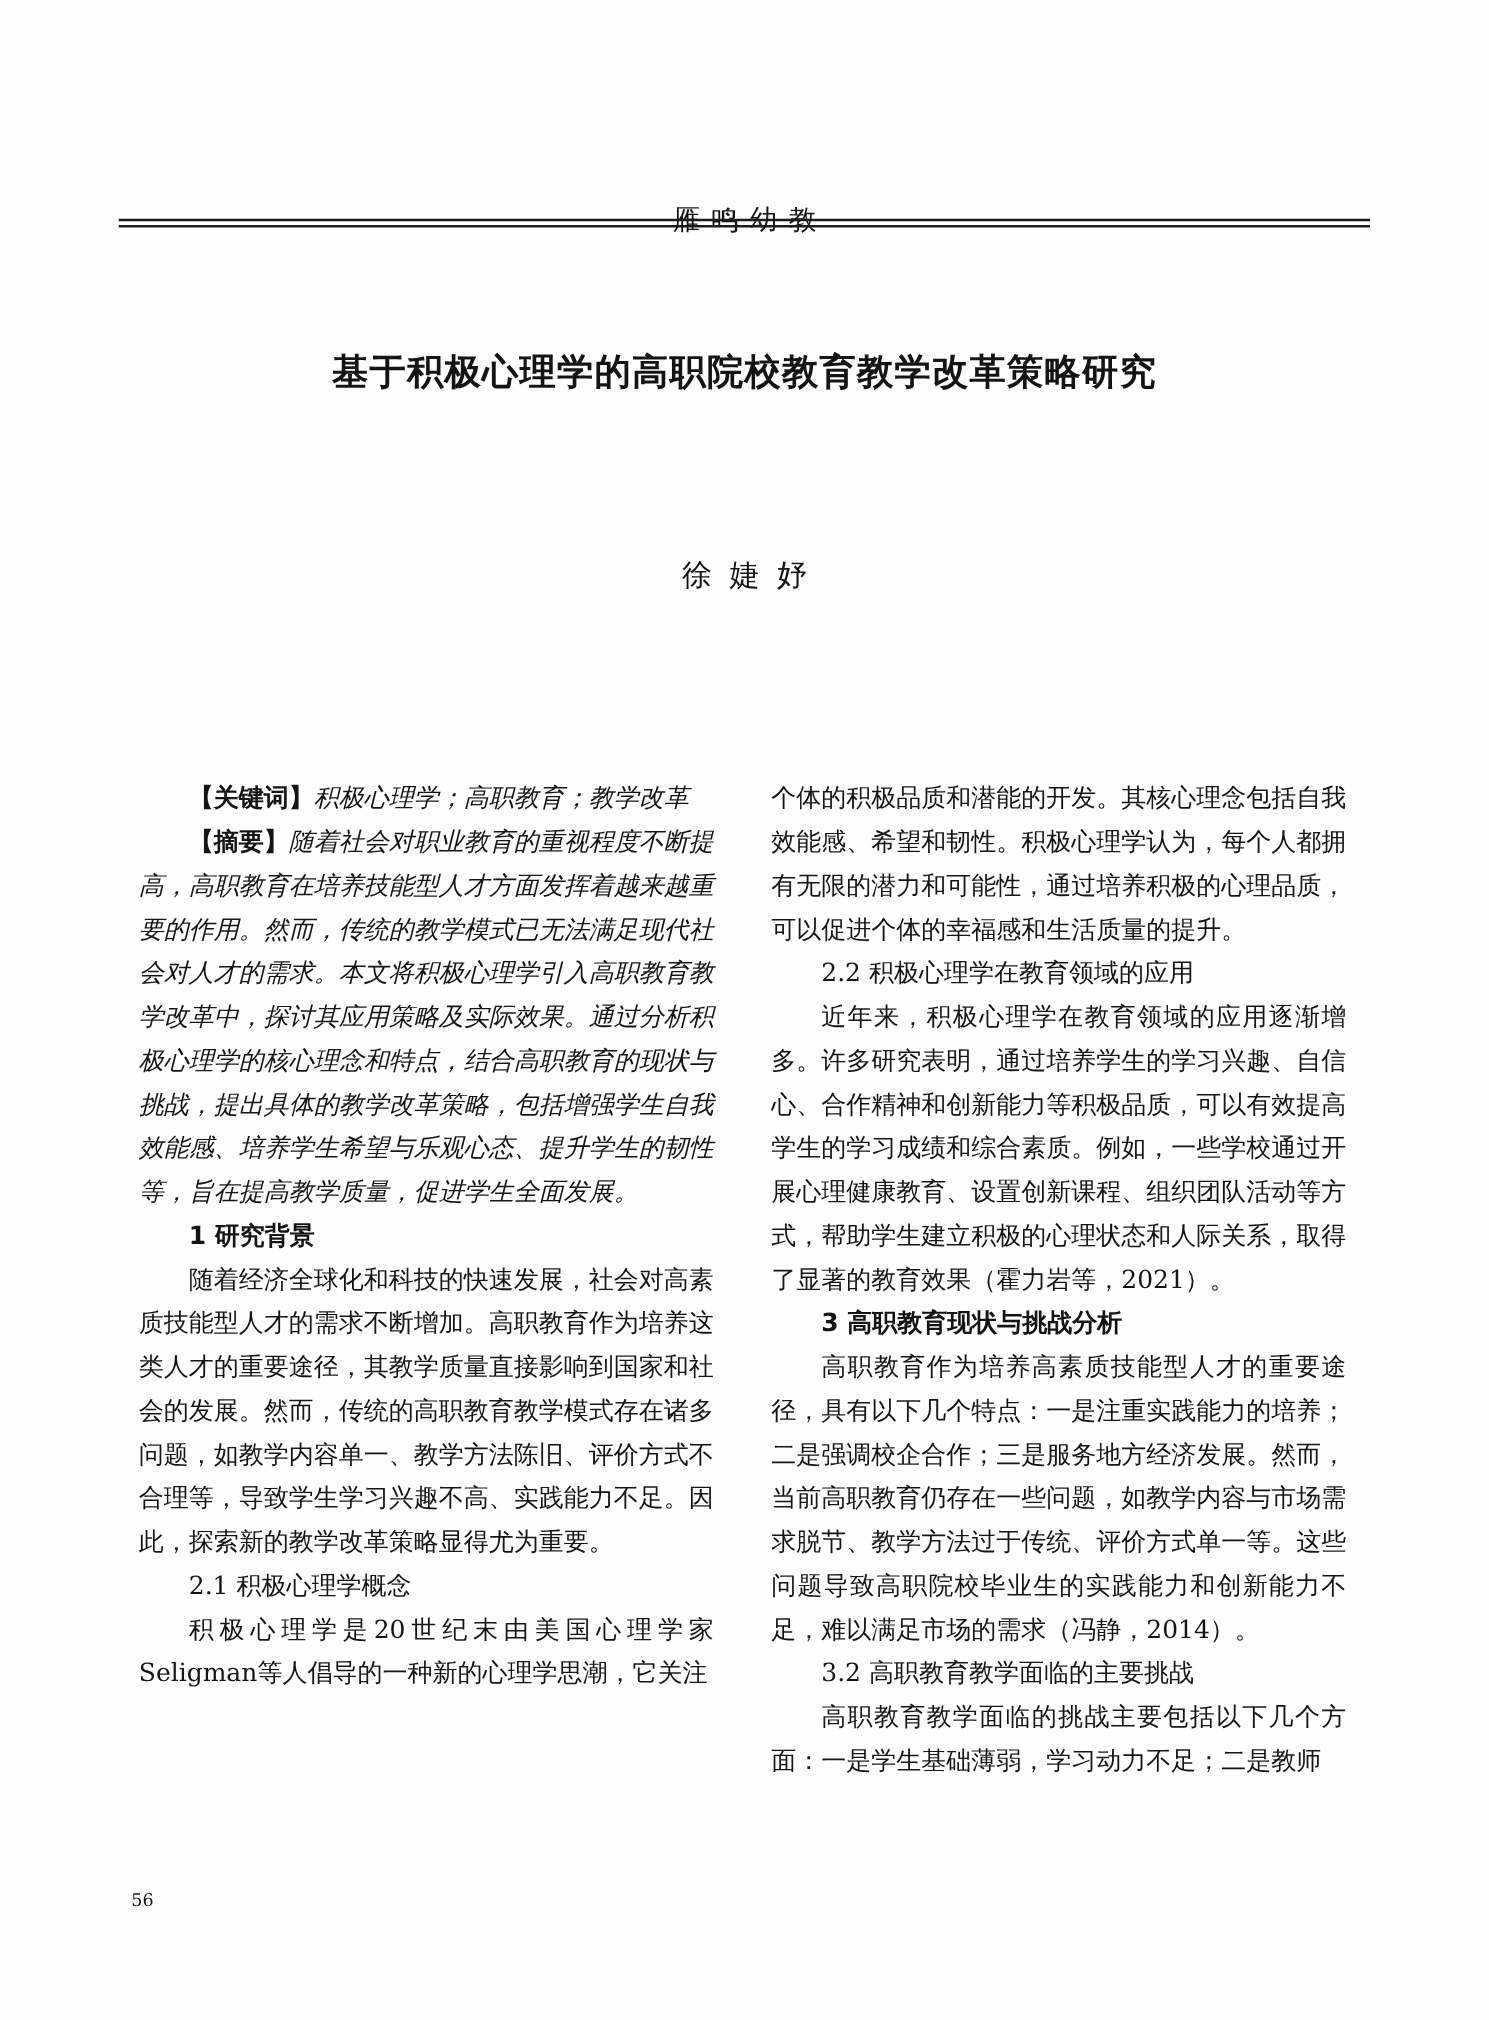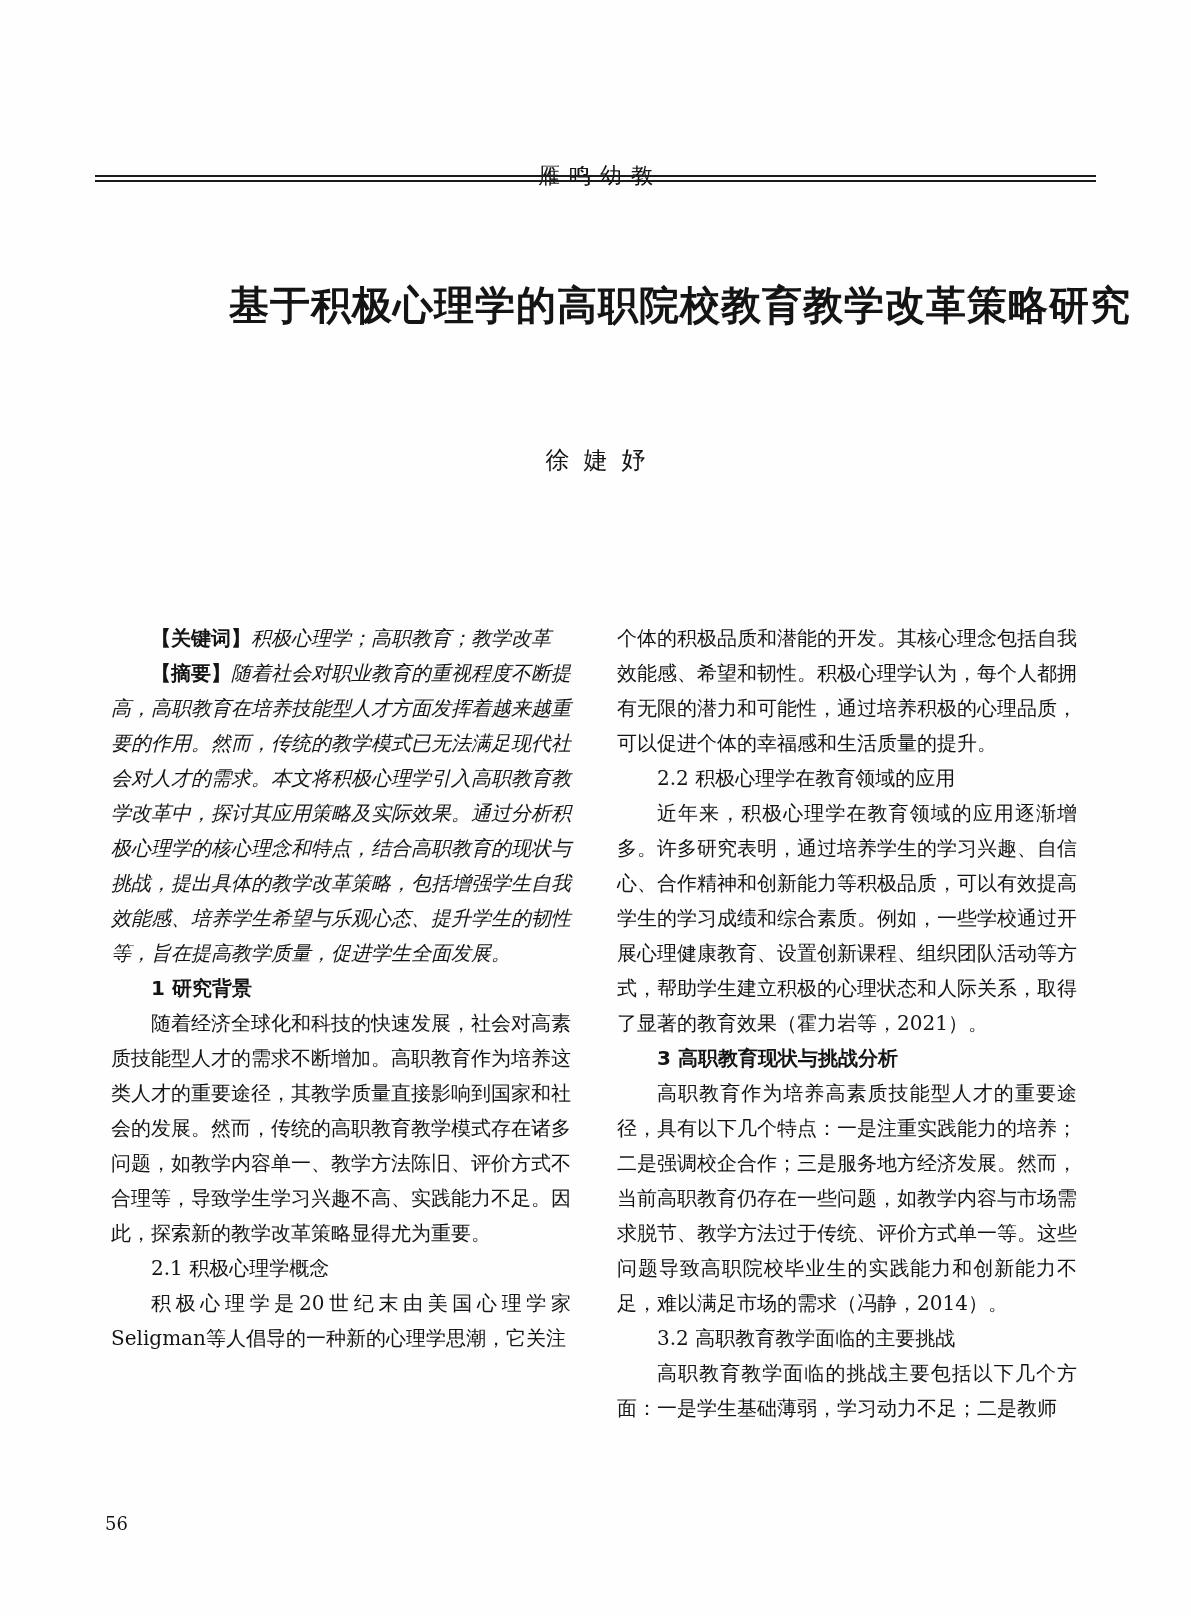--- a/index.html
+++ b/index.html
@@ -43,22 +43,22 @@
     border-top: 2px solid #1b1b1b;
     border-bottom: 2px solid #1b1b1b;
   }
 
   
   .article-title {
     position: absolute;
     top: 278px;
     left: 60px;
     width: 1071px;
-    text-align: right;
-    font-size: 40px;
+    text-align: center;
+    font-size: 29px;
     font-weight: bold;
     letter-spacing: 1px;
     font-family: "DejaVu Serif", serif;
   }
   .article-author {
     position: absolute;
     top: 444px;
     left: 0;
     width: 100%;
     text-align: center;
@@ -94,21 +94,21 @@
   .block-label {
     font-style: normal;
     font-weight: bold;
     font-family: "DejaVu Sans", "Liberation Sans", sans-serif;
   }
 
   .page-number {
     position: absolute;
     left: 105px;
     top: 1513px;
-    font-size: 18px;
+    font-size: 14px;
     font-family: "DejaVu Serif", serif;
   }
 </style>
 </head>
 <body>
 
 <div class="page">
 
   <div class="journal-header">
     <div class="journal-cn">雁鸣幼教</div>

